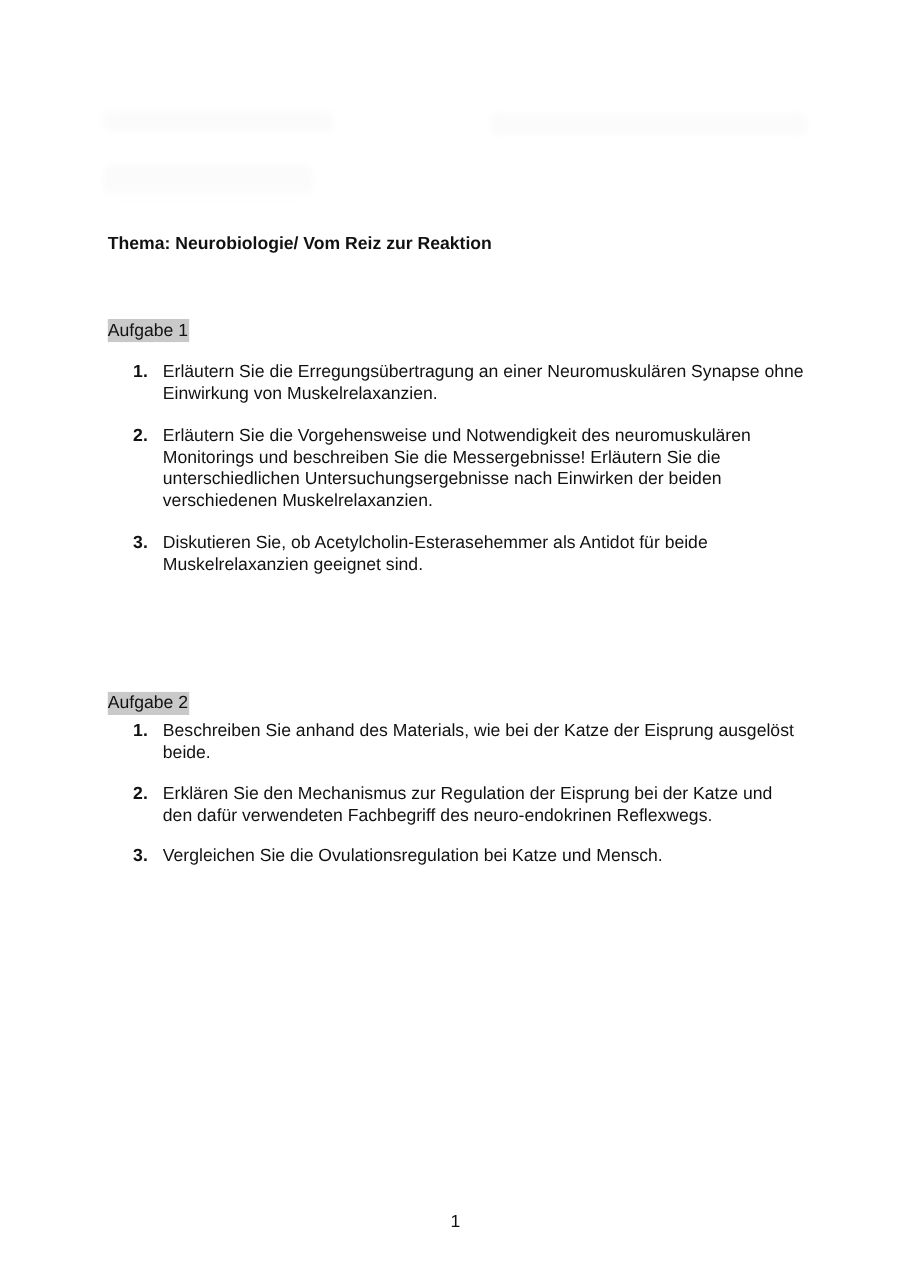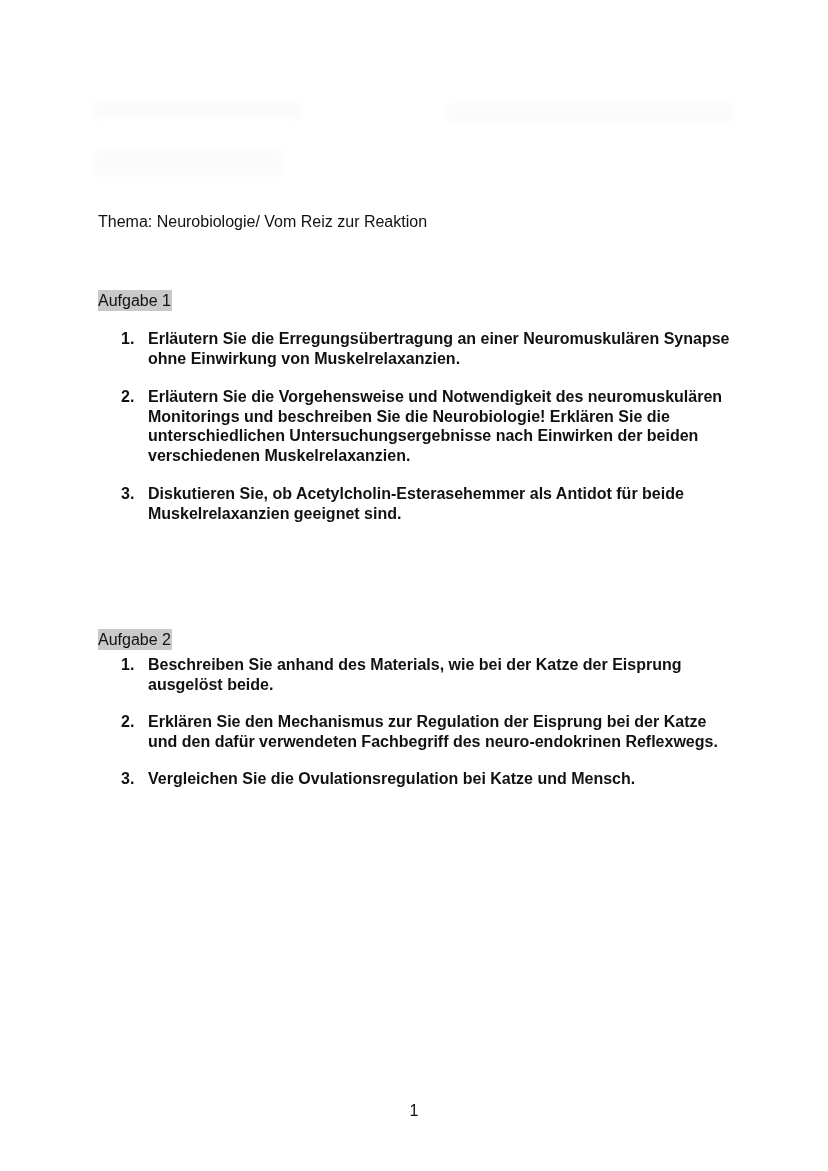--- a/index.html
+++ b/index.html
@@ -23,21 +23,21 @@
     }
     .r1 { left: 93px; top: 101px; width: 210px; height: 18px; }
     .r2 { left: 446px; top: 103px; width: 288px; height: 20px; }
     .r3 { left: 94px; top: 150px; width: 190px; height: 26px; }
 
     .title {
       position: absolute;
       left: 98px;
       top: 213px;
       font-size: 16px;
-      font-weight: normal;
+      font-weight: bold;
       letter-spacing: 0;
     }
     .section-head {
       position: absolute;
       left: 98px;
       font-size: 16px;
       background: #c9c9c9;
       padding: 1px 1px 1px 0;
       line-height: 19px;
     }
@@ -54,21 +54,20 @@
       font-size: 16px;
       line-height: 19.5px;
     }
     .task-num {
       width: 27px;
       flex: 0 0 27px;
       font-weight: bold;
     }
     .task-text {
       flex: 1;
-      font-weight: bold;
     }
     .page-number {
       position: absolute;
       left: 0;
       width: 828px;
       top: 1102px;
       text-align: center;
       font-size: 16px;
     }
   </style>
@@ -84,21 +83,21 @@
   <div class="title">Thema: Neurobiologie/ Vom Reiz zur Reaktion</div>
 
   <div class="section-head" style="top:290px;text-align:center;">Aufgabe 1</div>
   <ol class="task-list" style="top:329px;">
     <li class="task-item" style="margin-bottom:19px;">
       <span class="task-num">1.</span>
       <span class="task-text">Erläutern Sie die Erregungsübertragung an einer Neuromuskulären Synapse ohne Einwirkung von Muskelrelaxanzien.</span>
     </li>
     <li class="task-item" style="margin-bottom:19px;">
       <span class="task-num">2.</span>
-      <span class="task-text">Erläutern Sie die Vorgehensweise und Notwendigkeit des neuromuskulären Monitorings und beschreiben Sie die Neurobiologie! Erklären Sie die unterschiedlichen Untersuchungsergebnisse nach Einwirken der beiden verschiedenen Muskelrelaxanzien.</span>
+      <span class="task-text">Erläutern Sie die Vorgehensweise und Notwendigkeit des neuromuskulären Monitorings und beschreiben Sie die Messergebnisse! Erläutern Sie die unterschiedlichen Untersuchungsergebnisse nach Einwirken der beiden verschiedenen Muskelrelaxanzien.</span>
     </li>
     <li class="task-item">
       <span class="task-num">3.</span>
       <span class="task-text">Diskutieren Sie, ob Acetylcholin-Esterasehemmer als Antidot für beide Muskelrelaxanzien geeignet sind.</span>
     </li>
   </ol>
 
   <div class="section-head" style="top:617px;margin-top:12px;">Aufgabe 2</div>
   <ol class="task-list" style="top:655px;">
     <li class="task-item" style="margin-bottom:18px;">

